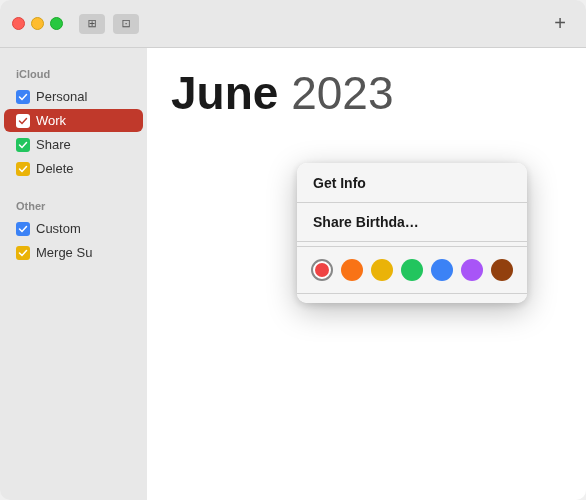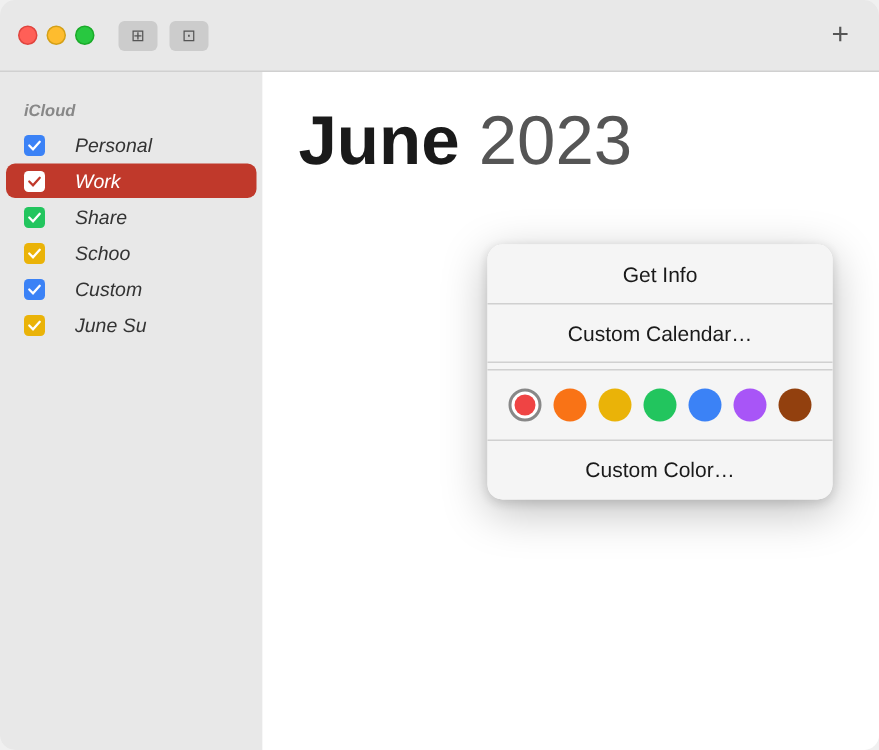--- a/index.html
+++ b/index.html
@@ -81,41 +81,40 @@
 
     
     .main-layout {
       display: flex;
       flex: 1;
       overflow: hidden;
     }
 
     
     .sidebar {
-      width: 175px;
+      width: 147px;
       background: #e8e8e8;
       padding: 12px 0;
       flex-shrink: 0;
       overflow-y: auto;
-      font-style: italic;
     }
 
     .sidebar-section-label {
       font-size: 11px;
       font-weight: 600;
       color: #888;
       padding: 8px 16px 4px 16px;
       text-transform: none;
     }
 
     .sidebar-item {
       display: flex;
       align-items: center;
       padding: 4px 12px;
-      gap: 20px;
+      gap: 6px;
       cursor: pointer;
       border-radius: 6px;
       margin: 1px 4px;
     }
 
     .sidebar-item.selected {
       background: #c0392b;
       border-radius: 6px;
       color: white;
       text-align: right;
@@ -188,25 +187,26 @@
       box-shadow: 0 8px 30px rgba(0,0,0,0.25), 0 2px 8px rgba(0,0,0,0.15);
       min-width: 210px;
       padding: 5px 0;
       z-index: 100;
       backdrop-filter: blur(20px);
     }
 
     .menu-item {
       display: flex;
       align-items: center;
-      justify-content: center;
+      justify-content: flex-start;
       padding: 7px 16px;
       font-size: 14px;
       color: #1a1a1a;
       cursor: pointer;
+      font-weight: bold;
     }
 
     .menu-item .chevron {
       font-size: 12px;
       color: #888;
     }
 
     .menu-separator {
       height: 1px;
       background: #d0d0d0;
@@ -300,78 +300,76 @@
         </div>
         <span class="item-label">Share</span>
       </div>
 
       <div class="sidebar-item">
         <div class="checkbox yellow">
           <svg viewBox="0 0 10 10">
               <polyline points="1.5,5 4,7.5 8.5,2.5" stroke="white" stroke-width="1.5" fill="none" stroke-linecap="round"></polyline>
             </svg>
         </div>
-        <span class="item-label">Schoo</span>
-      </div>
-
+        <span class="item-label">Delete</span>
+      </div>
+
+      <div class="sidebar-section-label" style="margin-top:12px;">Other</div>
 
       <div class="sidebar-item">
         <div class="checkbox blue">
           <svg viewBox="0 0 10 10">
               <polyline points="1.5,5 4,7.5 8.5,2.5" stroke="white" stroke-width="1.5" fill="none" stroke-linecap="round"></polyline>
             </svg>
         </div>
         <span class="item-label">Custom</span>
       </div>
 
       <div class="sidebar-item">
         <div class="checkbox yellow">
           <svg viewBox="0 0 10 10">
               <polyline points="1.5,5 4,7.5 8.5,2.5" stroke="white" stroke-width="1.5" fill="none" stroke-linecap="round"></polyline>
             </svg>
         </div>
-        <span class="item-label">June Su</span>
+        <span class="item-label">Merge Su</span>
       </div>
     </div>
 
     <div class="content">
       <div class="month-title">
         <span>June</span> <span class="year">2023</span>
       </div>
 
       <div class="context-menu">
 
         <div class="menu-item">
           <span>Get Info</span>
         </div>
 
         <div class="menu-separator"></div>
 
         <div class="menu-item">
-          <span>Custom Calendar…</span>
+          <span>Share Birthda…</span>
         </div>
 
         <div class="menu-separator"></div>
 
 
 
         <div class="menu-separator"></div>
 
         <div class="color-swatches">
           <div class="color-swatch selected-swatch"></div>
           <div class="color-swatch swatch-orange"></div>
           <div class="color-swatch swatch-yellow"></div>
           <div class="color-swatch swatch-green"></div>
           <div class="color-swatch swatch-blue"></div>
           <div class="color-swatch swatch-purple"></div>
           <div class="color-swatch swatch-brown"></div>
         </div>
 
         <div class="menu-separator"></div>
 
-        <div class="menu-item">
-          <span>Custom Color…</span>
-        </div>
 
       </div>
     </div>
   </div>
 </div>
 
 </body></html>

